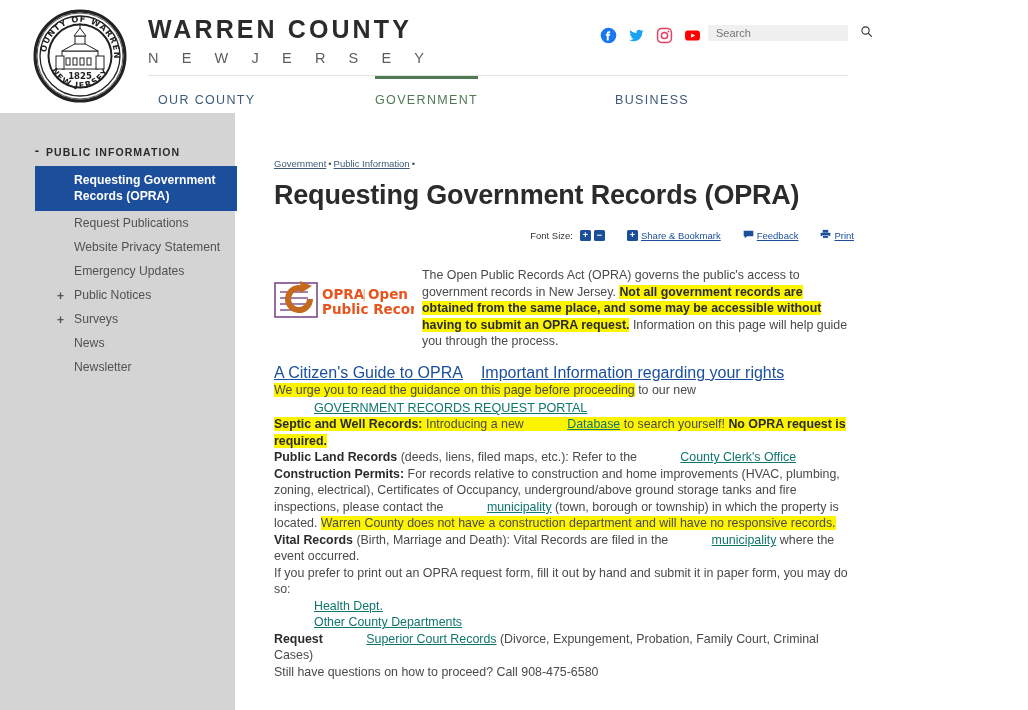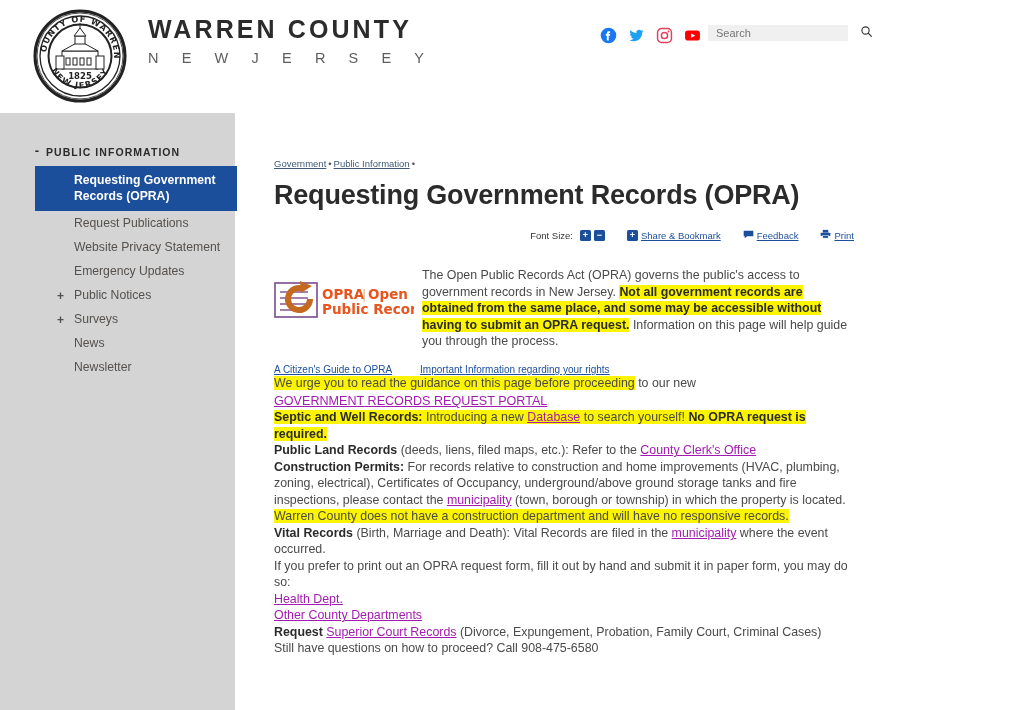--- a/index.html
+++ b/index.html
@@ -114,27 +114,27 @@
     font-weight:bold;
   }
   .tb-group { display:flex; align-items:center; gap:3px; }
   .tb-gap { width:8px; }
 
   .body-text {
     font-size:12.4px; color:#4a4a4a; line-height:16.5px;
   }
   .body-text b { color:#2b2b2b; }
   .hl { background:#fdf500; }
-  a.lnk { color:#a21caf; text-decoration:underline; }
+  a.lnk { color:#0f766e; text-decoration:underline;margin-left:40px; }
 
   .intro-wrap { margin-top:26px; position:relative; min-height:56px; }
   .opra-logo { position:absolute; left:0; top:12px; width:140px; height:40px; }
   .intro-text { margin-left:148px; }
 
-  .links-row { margin-top:14px; display:flex; gap:28px; font-size:10px; }
+  .links-row { margin-top:14px; display:flex; gap:18px; font-size:16px; }
   .links-row a { color:#1b4f9c; text-decoration:underline; }
 
   p.blk { margin:0; padding:0; }
   .sp-16 { margin-top:16px; }
   .sp-14 { margin-top:14px; }
   .sp-20 { margin-top:20px; }
 </style>
 </head>
 <body>
 
@@ -215,20 +215,31 @@
       <button class="search-btn">
         <span>
           <svg viewBox="0 0 20 20" width="13" height="13">
               <circle cx="8.5" cy="8.5" r="5.6" fill="none" stroke="#333" stroke-width="1.7"></circle>
               <line x1="12.6" y1="12.6" x2="18" y2="18" stroke="#333" stroke-width="1.8"></line>
             </svg>
         </span>
       </button>
     </div>
 
+    <nav class="mainnav">
+      <div class="navitem" id="nav0">
+        <span>OUR COUNTY</span>
+      </div>
+      <div class="navitem active" id="nav1">
+        <span>GOVERNMENT</span>
+      </div>
+      <div class="navitem" id="nav2">
+        <span>BUSINESS</span>
+      </div>
+    </nav>
   </div>
 
   <aside class="sidebar">
     <div class="side-toggle">-</div>
     <div class="side-head">PUBLIC INFORMATION</div>
 
     <div class="side-list">
       <div class="side-item active">
         <span>Requesting Government Records (OPRA)</span>
       </div>

